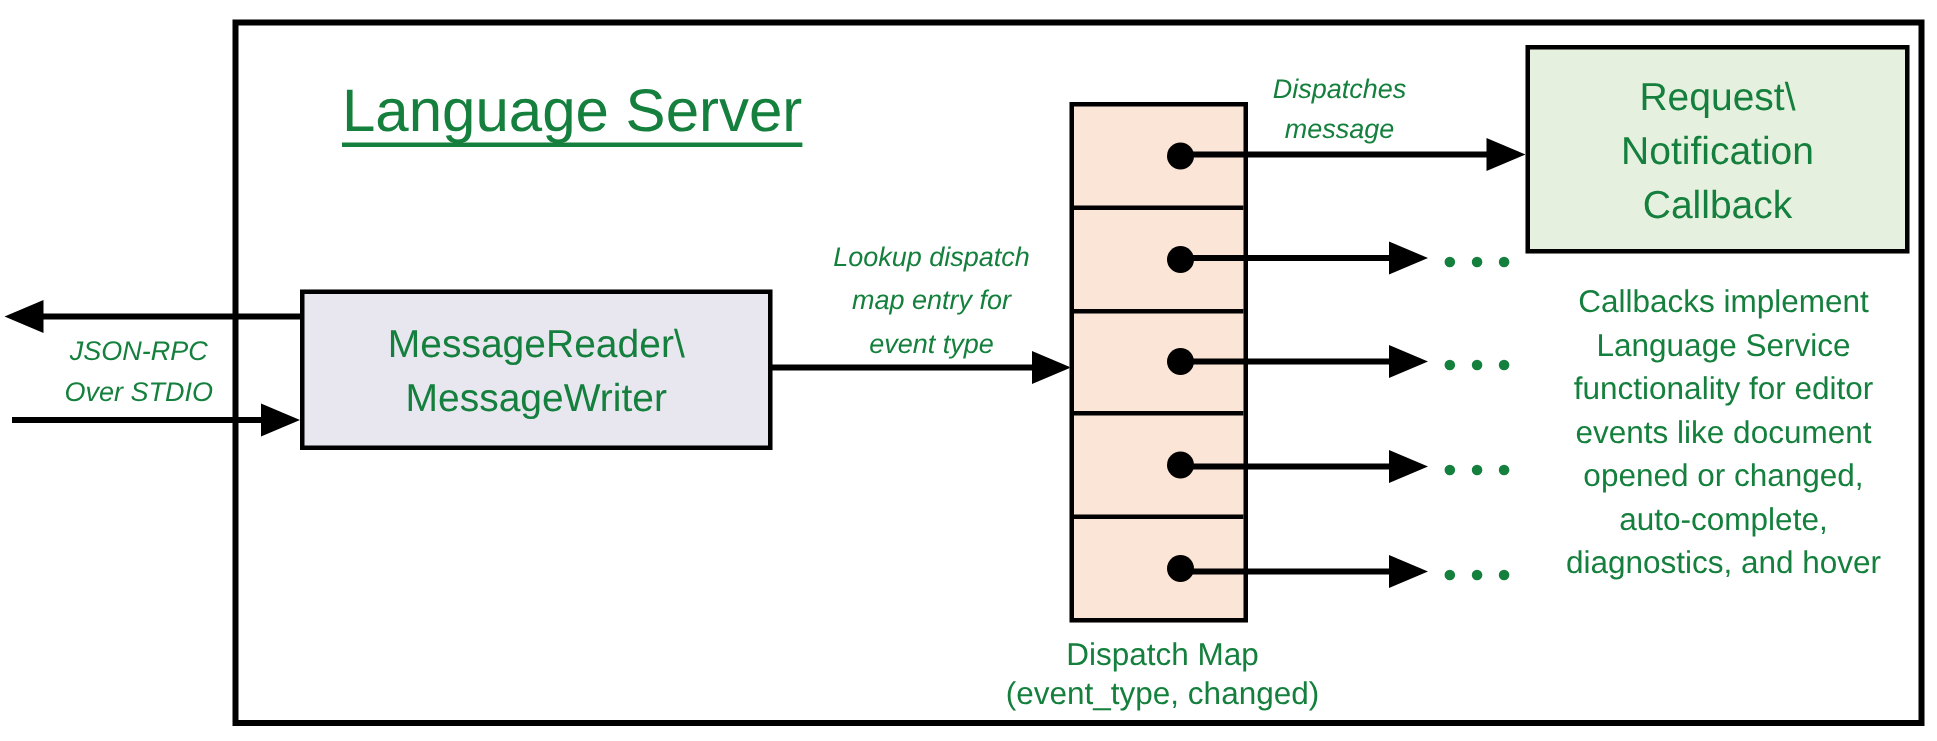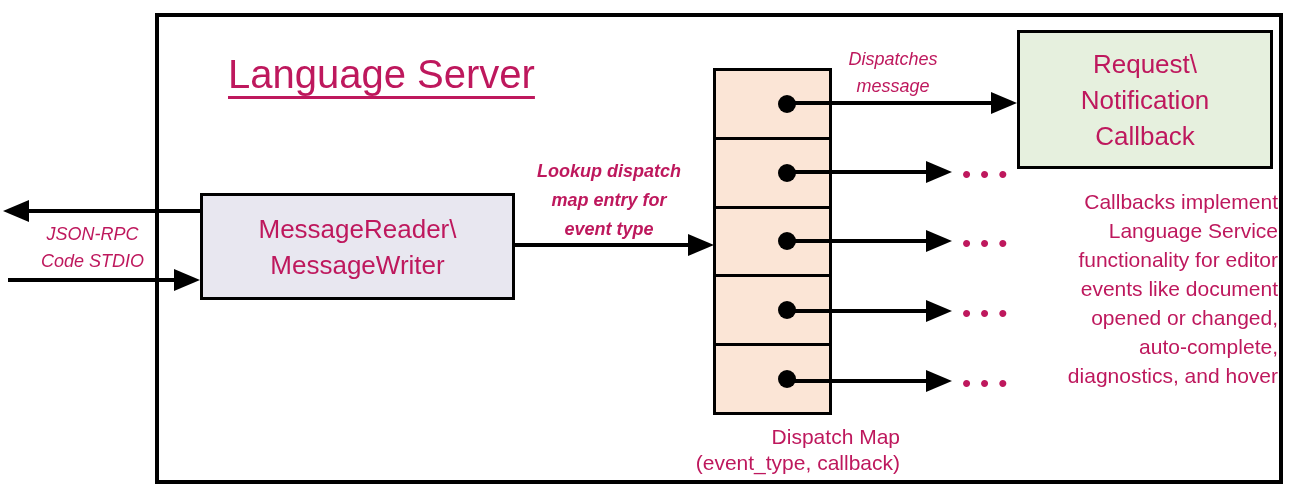--- a/index.html
+++ b/index.html
@@ -1,21 +1,21 @@
 <!DOCTYPE html>
 <html><head>
 <meta charset="utf-8">
 <style>
   html,body{margin:0;padding:0;background:#ffffff;}
   .canvas{
     position:relative;
     width:1291px;height:494px;
     background:#ffffff;
     font-family:"Liberation Sans", sans-serif;
-    color:#be185d;
+    color:#15803d;
     overflow:hidden;
   }
   .abs{position:absolute;}
   .outer-box{
     left:155px;top:13px;width:1128px;height:471px;
     border:4px solid #000;box-sizing:border-box;background:transparent;
   }
   .title{
     left:228px;top:50px;width:340px;
     font-size:40px;line-height:48px;
@@ -31,32 +31,32 @@
   }
   .reader-box{
     left:200px;top:193px;width:315px;height:107px;
     background:#E8E7F0;font-size:26px;line-height:36px;text-align:center;
   }
   .callback-box{
     left:1017px;top:30px;width:256px;height:139px;
     background:#E6F0DE;font-size:26px;line-height:36px;
   }
   .caption{
-    text-align:right;white-space:pre-line;
+    text-align:center;white-space:pre-line;
     font-size:21px;line-height:28px;
   }
   .reader-caption{left:188px;top:310px;width:372px;}
   .callback-caption{left:1020px;top:187px;width:258px;line-height:29px;}
   .map-caption{left:650px;top:424px;width:250px;line-height:26px;}
   .annot{
     text-align:center;white-space:pre-line;
     font-style:italic;font-size:18px;line-height:27px;
   }
   .io-label{left:20px;top:221px;width:145px;}
-  .lookup-label{left:524px;top:157px;width:170px;line-height:29px;font-weight:bold;}
+  .lookup-label{left:536px;top:157px;width:170px;line-height:29px;}
   .dispatch-label{left:818px;top:46px;width:150px;}
   .hline{height:4px;background:#000;}
   .arrow-right{
     width:0;height:0;
     border-top:11px solid transparent;border-bottom:11px solid transparent;
     border-left:26px solid #000;
   }
   .arrow-left{
     width:0;height:0;
     border-top:11px solid transparent;border-bottom:11px solid transparent;
@@ -87,21 +87,21 @@
 
 <div class="canvas">
 
   <div class="abs outer-box"></div>
 
   <div class="abs title">Language Server</div>
 
   <div class="abs arrow-left" style="left:3px;top:200px;"></div>
   <div class="abs hline" style="left:27px;top:209px;width:173px;"></div>
   <div class="abs annot io-label">JSON-RPC
-Code STDIO</div>
+Over STDIO</div>
   <div class="abs hline" style="left:8px;top:278px;width:168px;"></div>
   <div class="abs arrow-right" style="left:174px;top:269px;"></div>
 
   <div class="abs node reader-box">MessageReader\
 MessageWriter</div>
 
   <div class="abs annot lookup-label">Lookup dispatch
 map entry for
 event type</div>
   <div class="abs hline" style="left:514px;top:243px;width:176px;"></div>
@@ -118,21 +118,21 @@
         <span class="dot"></span>
       </div>
     <div class="dispatch-cell">
         <span class="dot"></span>
       </div>
     <div class="dispatch-cell">
         <span class="dot"></span>
       </div>
   </div>
   <div class="abs caption map-caption">Dispatch Map
-(event_type, callback)</div>
+(event_type, changed)</div>
 
   <div class="abs annot dispatch-label">Dispatches
 message</div>
   <div class="abs hline" style="left:787px;top:101px;width:205px;"></div>
   <div class="abs arrow-right" style="left:991px;top:92px;"></div>
 
   <div class="abs hline" style="left:787px;top:170px;width:140px;"></div>
   <div class="abs arrow-right" style="left:926px;top:161px;"></div>
   <div class="abs dots" style="left:962px;top:161px;">•••</div>
 

